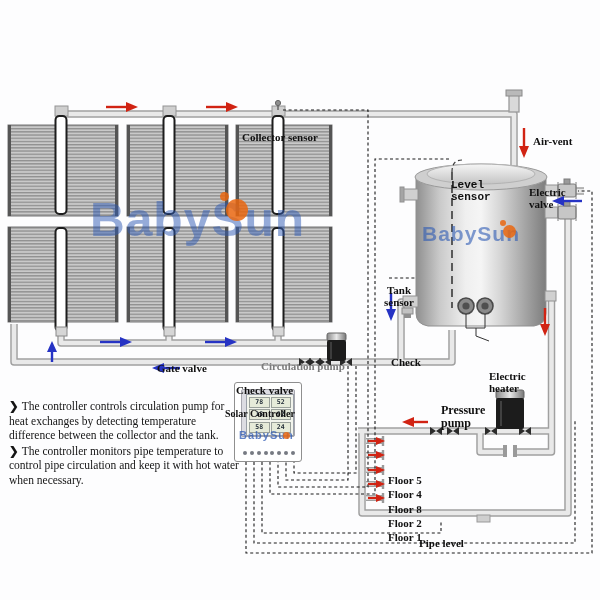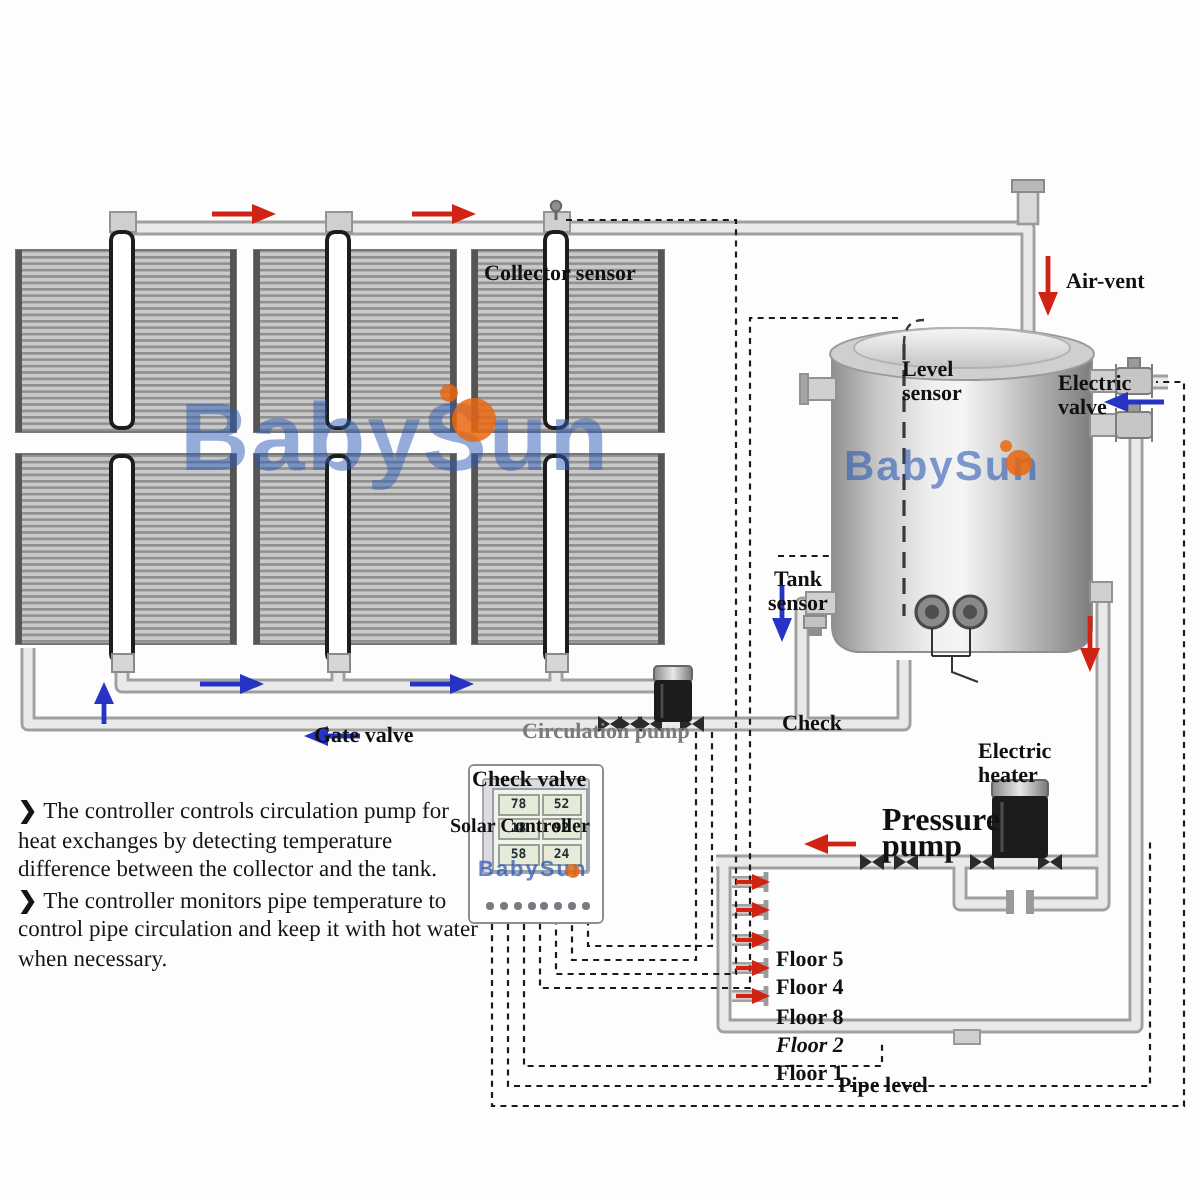--- a/index.html
+++ b/index.html
@@ -316,40 +316,40 @@
         <i></i>
         <i></i>
         <i></i>
   </div>
 </div>
 <div class="wm" style="left:239px;top:429px;font-size:11px;color:rgba(45,90,180,0.75);z-index:31;">BabySun</div>
 <div class="sun" style="left:283px;top:432px;width:7px;height:7px;z-index:32;"></div>
 
 <div class="lbl" style="left:242px;top:91px;">Collector sensor</div>
 <div class="lbl" style="left:533px;top:95px;">Air-vent</div>
-<div class="lbl" style="left:451px;top:139px;">Level
+<div class="lbl" style="left:451px;top:139px;font-family:Liberation Mono, monospace;">Level
 sensor</div>
 <div class="lbl" style="left:529px;top:146px;">Electric
 valve</div>
 <div class="lbl" style="left:384px;top:244px;text-align:center;">Tank
 sensor</div>
 <div class="lbl" style="left:391px;top:316px;">Check</div>
 <div class="lbl" style="left:489px;top:330px;">Electric
 heater</div>
 <div class="lbl" style="left:157px;top:322px;">Gate valve</div>
 <div class="lbl gray" style="left:261px;top:320px;">Circulation pump</div>
 <div class="lbl" style="left:236px;top:344px;">Check valve</div>
 <div class="lbl" style="left:225px;top:368px;font-size:10px;">Solar Controller</div>
-<div class="lbl" style="left:441px;top:364px;font-size:16px;line-height:13px;">Pressure
+<div class="lbl" style="left:441px;top:364px;font-size:12px;line-height:13px;">Pressure
 pump</div>
 <div class="lbl" style="left:419px;top:497px;">Pipe level</div>
 <div class="lbl" style="left:388px;top:434px;">Floor 5</div>
 <div class="lbl" style="left:388px;top:448px;">Floor 4</div>
 <div class="lbl" style="left:388px;top:463px;">Floor 8</div>
-<div class="lbl" style="left:388px;top:477px;font-style:italic;">Floor 2</div>
+<div class="lbl" style="left:388px;top:477px;">Floor 2</div>
 <div class="lbl" style="left:388px;top:491px;">Floor 1</div>
 
 <div id="notes">
   <p><span class="b">❯</span><span>The controller controls circulation pump for heat exchanges by detecting temperature difference between the collector and the tank.</span></p>
   <p><span class="b">❯</span><span>The controller monitors pipe temperature to control pipe circulation and keep it with hot water when necessary.</span></p>
 </div>
 
 </div>
 
 </body></html>

